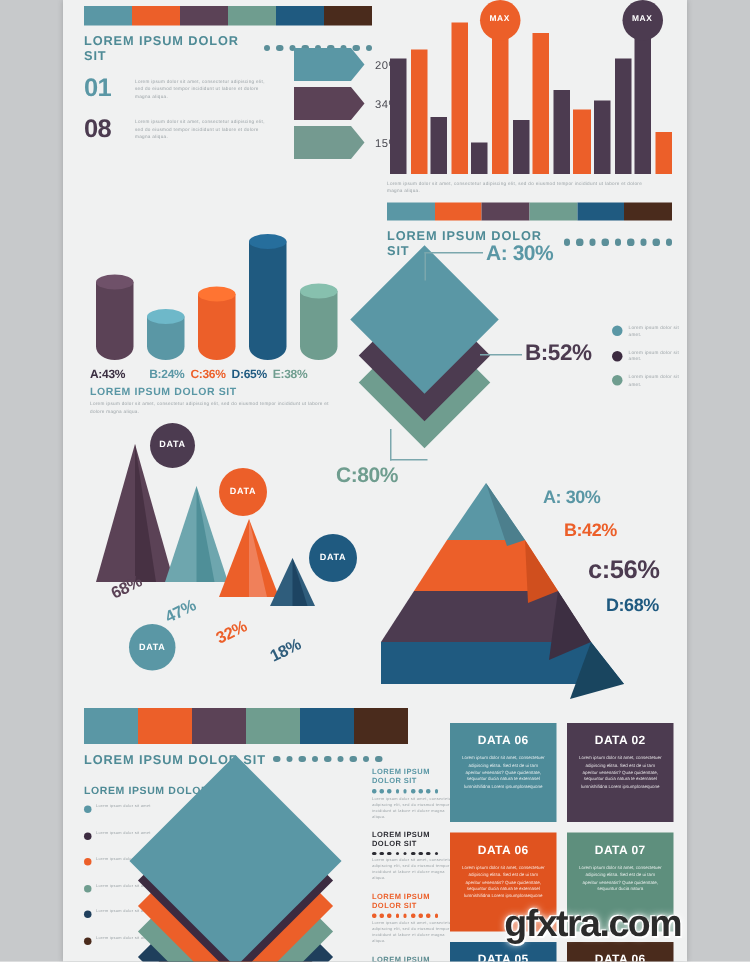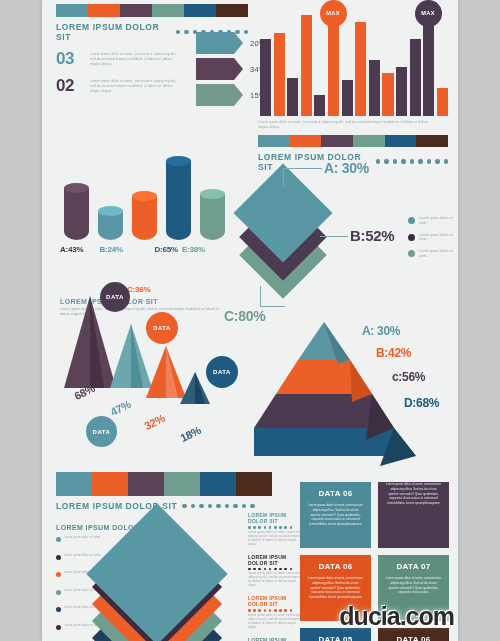--- a/index.html
+++ b/index.html
@@ -122,25 +122,25 @@
           <i></i>
           <i></i>
           <i></i>
           <i></i>
           <i></i>
           <i></i>
         </span>
     </div>
     <div class="rows" id="rows1">
         <div class="row">
-          <div class="num" style="color: rgb(90, 151, 165);">03</div>
+          <div class="num" style="color: rgb(90, 151, 165);">01</div>
           <div class="rowtxt lorem">Lorem ipsum dolor sit amet, consectetur adipiscing elit, sed do eiusmod tempor incididunt ut labore et dolore magna aliqua.</div>
         </div>
         <div class="row">
-          <div class="num" style="color: rgb(76, 59, 80);">02</div>
+          <div class="num" style="color: rgb(76, 59, 80);">08</div>
           <div class="rowtxt lorem">Lorem ipsum dolor sit amet, consectetur adipiscing elit, sed do eiusmod tempor incididunt ut labore et dolore magna aliqua.</div>
         </div>
       </div>
     <div class="bars" id="bars1">
         <div class="barrow">
           <div class="bar" style="background: rgb(90, 151, 165); width: 40px; --c: #5a97a5;">
             <span style="position: absolute; right: -9px; top: 0px; width: 0px; height: 0px; border-top: 11px solid transparent; border-bottom: 11px solid transparent; border-left: 9px solid rgb(90, 151, 165);"></span>
           </div>
           <span class="pct">20%</span>
         </div>
@@ -222,21 +222,21 @@
           <div class="top" style="background: rgb(31, 90, 128); filter: brightness(1.22);"></div>
         </div>
         <div class="cyl" style="height: 46.36px;">
           <div class="body" style="background: rgb(111, 157, 143);"></div>
           <div class="top" style="background: rgb(111, 157, 143); filter: brightness(1.22);"></div>
         </div>
       </div>
     <div class="cyllabels" id="cyllabels">
         <b style="color: rgb(59, 47, 66);">A:43%</b>
         <b style="color: rgb(90, 151, 165); padding-left: 12px;">B:24%</b>
-        <b style="color: rgb(236, 95, 41); margin-top: 40px;">C:36%</b>
+        <b style="color: rgb(236, 95, 41);">C:36%</b>
         <b style="color: rgb(31, 90, 128);">D:65%</b>
         <b style="color: rgb(111, 157, 143);">E:38%</b>
       </div>
     <div style="font-size:7px;font-weight:bold;color:#5a97a5;letter-spacing:.4px;margin-top:4px;padding-left:4px;">LOREM IPSUM DOLOR SIT</div>
     <div class="lorem" style="width:160px;padding-left:4px;margin-top:2px;">Lorem ipsum dolor sit amet, consectetur adipiscing elit, sed do eiusmod tempor incididunt ut labore et dolore magna aliqua.</div>
   </div>
 
   <div class="sec4">
     <div class="diamond" style="left:10px;top:74px;width:62px;height:62px;background:#6f9d8f;"></div>
     <div class="diamond" style="left:10px;top:56px;width:62px;height:62px;background:#4c3b50;"></div>
@@ -302,21 +302,21 @@
 
       <polygon points="70,4 96,42 84,46" fill="#4c7f8d"></polygon>
       <polygon points="96,42 118,76 98,84" fill="#d04f1e"></polygon>
       <polygon points="118,76 140,110 112,122" fill="#3d2f42"></polygon>
       <polygon points="140,110 162,138 126,148" fill="#19455f"></polygon>
 
       <polygon points="0,138 84,148 162,138 84,126" fill="#1f5a80" opacity="0"></polygon>
     </svg>
     <div class="lbl" style="left:108px;top:6px;font-size:12px;color:#5a97a5;">A: 30%</div>
     <div class="lbl" style="left:122px;top:28px;font-size:12px;color:#ec5f29;">B:42%</div>
-    <div class="lbl" style="left:138px;top:52px;font-size:12px;color:#4c3b50;">c:56%</div>
+    <div class="lbl" style="left:138px;top:52px;font-size:17px;color:#4c3b50;">c:56%</div>
     <div class="lbl" style="left:150px;top:78px;font-size:12px;color:#1f5a80;">D:68%</div>
   </div>
 
   <div class="sec7">
     <div class="palette" style="height:24px;width:216px;" id="pal3">
         <span style="background: rgb(90, 151, 165);"></span>
         <span style="background: rgb(236, 95, 41);"></span>
         <span style="background: rgb(91, 66, 86);"></span>
         <span style="background: rgb(111, 157, 143);"></span>
         <span style="background: rgb(31, 90, 128);"></span>
@@ -424,33 +424,34 @@
       </div>
   </div>
 
   <div class="sec8">
     <div class="grid" id="grid8">
         <div class="dbox" style="background: rgb(77, 139, 153);">
           <div class="t">DATA 06</div>
           <div class="b">Lorem ipsum dolor sit amet, consectetuer adipiscing elitsa. Sed est de ui tam aperitur venenatis? Quae quidemtate, sequuntur ducia natura te externasel lumnishifidna Lorem ipsumploraequone</div>
         </div>
         <div class="dbox" style="background: rgb(76, 59, 80);">
+          <div class="t">DATA 02</div>
           <div class="b">Lorem ipsum dolor sit amet, consectetuer adipiscing elitsa. Sed est de ui tam aperitur venenatis? Quae quidemtate, sequuntur ducia natura te externasel lumnishifidna Lorem ipsumploraequone</div>
         </div>
         <div class="dbox" style="background: rgb(224, 83, 31);">
           <div class="t">DATA 06</div>
           <div class="b">Lorem ipsum dolor sit amet, consectetuer adipiscing elitsa. Sed est de ui tam aperitur venenatis? Quae quidemtate, sequuntur ducia natura te externasel lumnishifidna Lorem ipsumploraequone</div>
         </div>
         <div class="dbox" style="background: rgb(94, 143, 125);">
           <div class="t">DATA 07</div>
           <div class="b">Lorem ipsum dolor sit amet, consectetuer adipiscing elitsa. Sed est de ui tam aperitur venenatis? Quae quidemtate, sequuntur ducia natura</div>
         </div>
         <div class="dbox" style="background: rgb(31, 90, 128);">
           <div class="t">DATA 05</div>
         </div>
         <div class="dbox" style="background: rgb(74, 43, 28);">
           <div class="t">DATA 06</div>
         </div>
       </div>
   </div>
 
-  <div class="watermark">ducia.com</div>
+  <div class="watermark">gfxtra.com</div>
 </div>
 
 </body></html>

